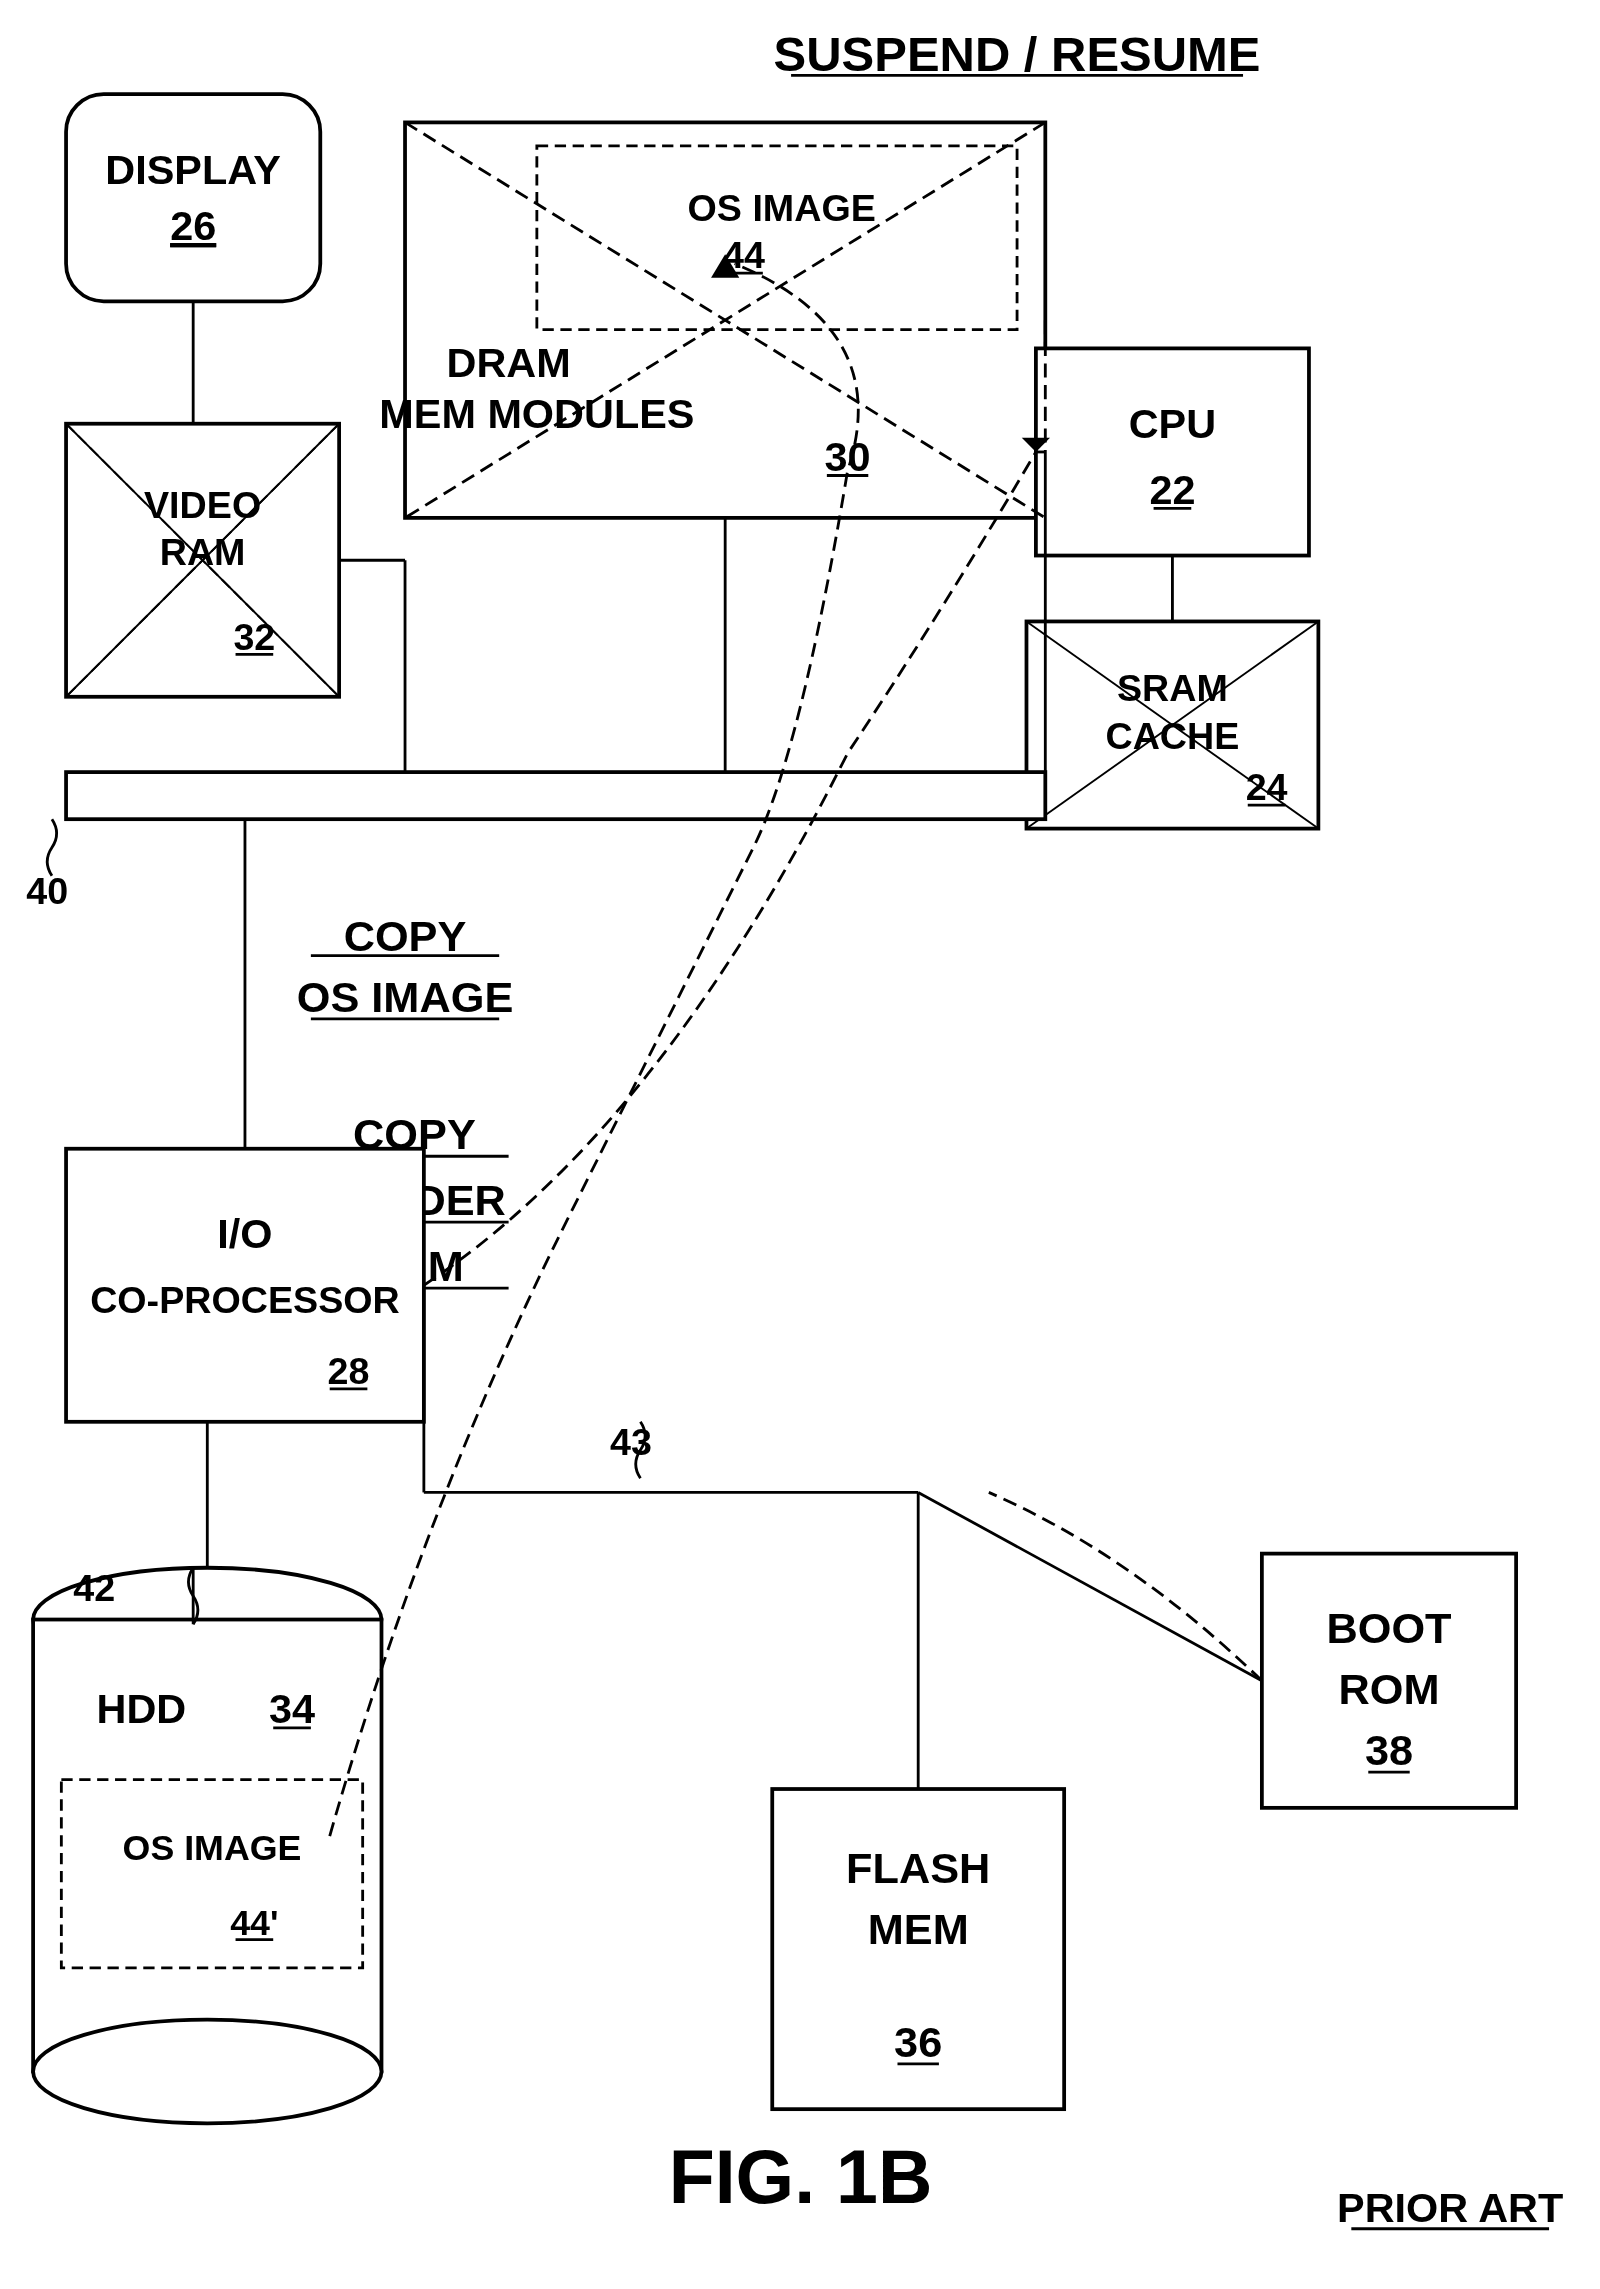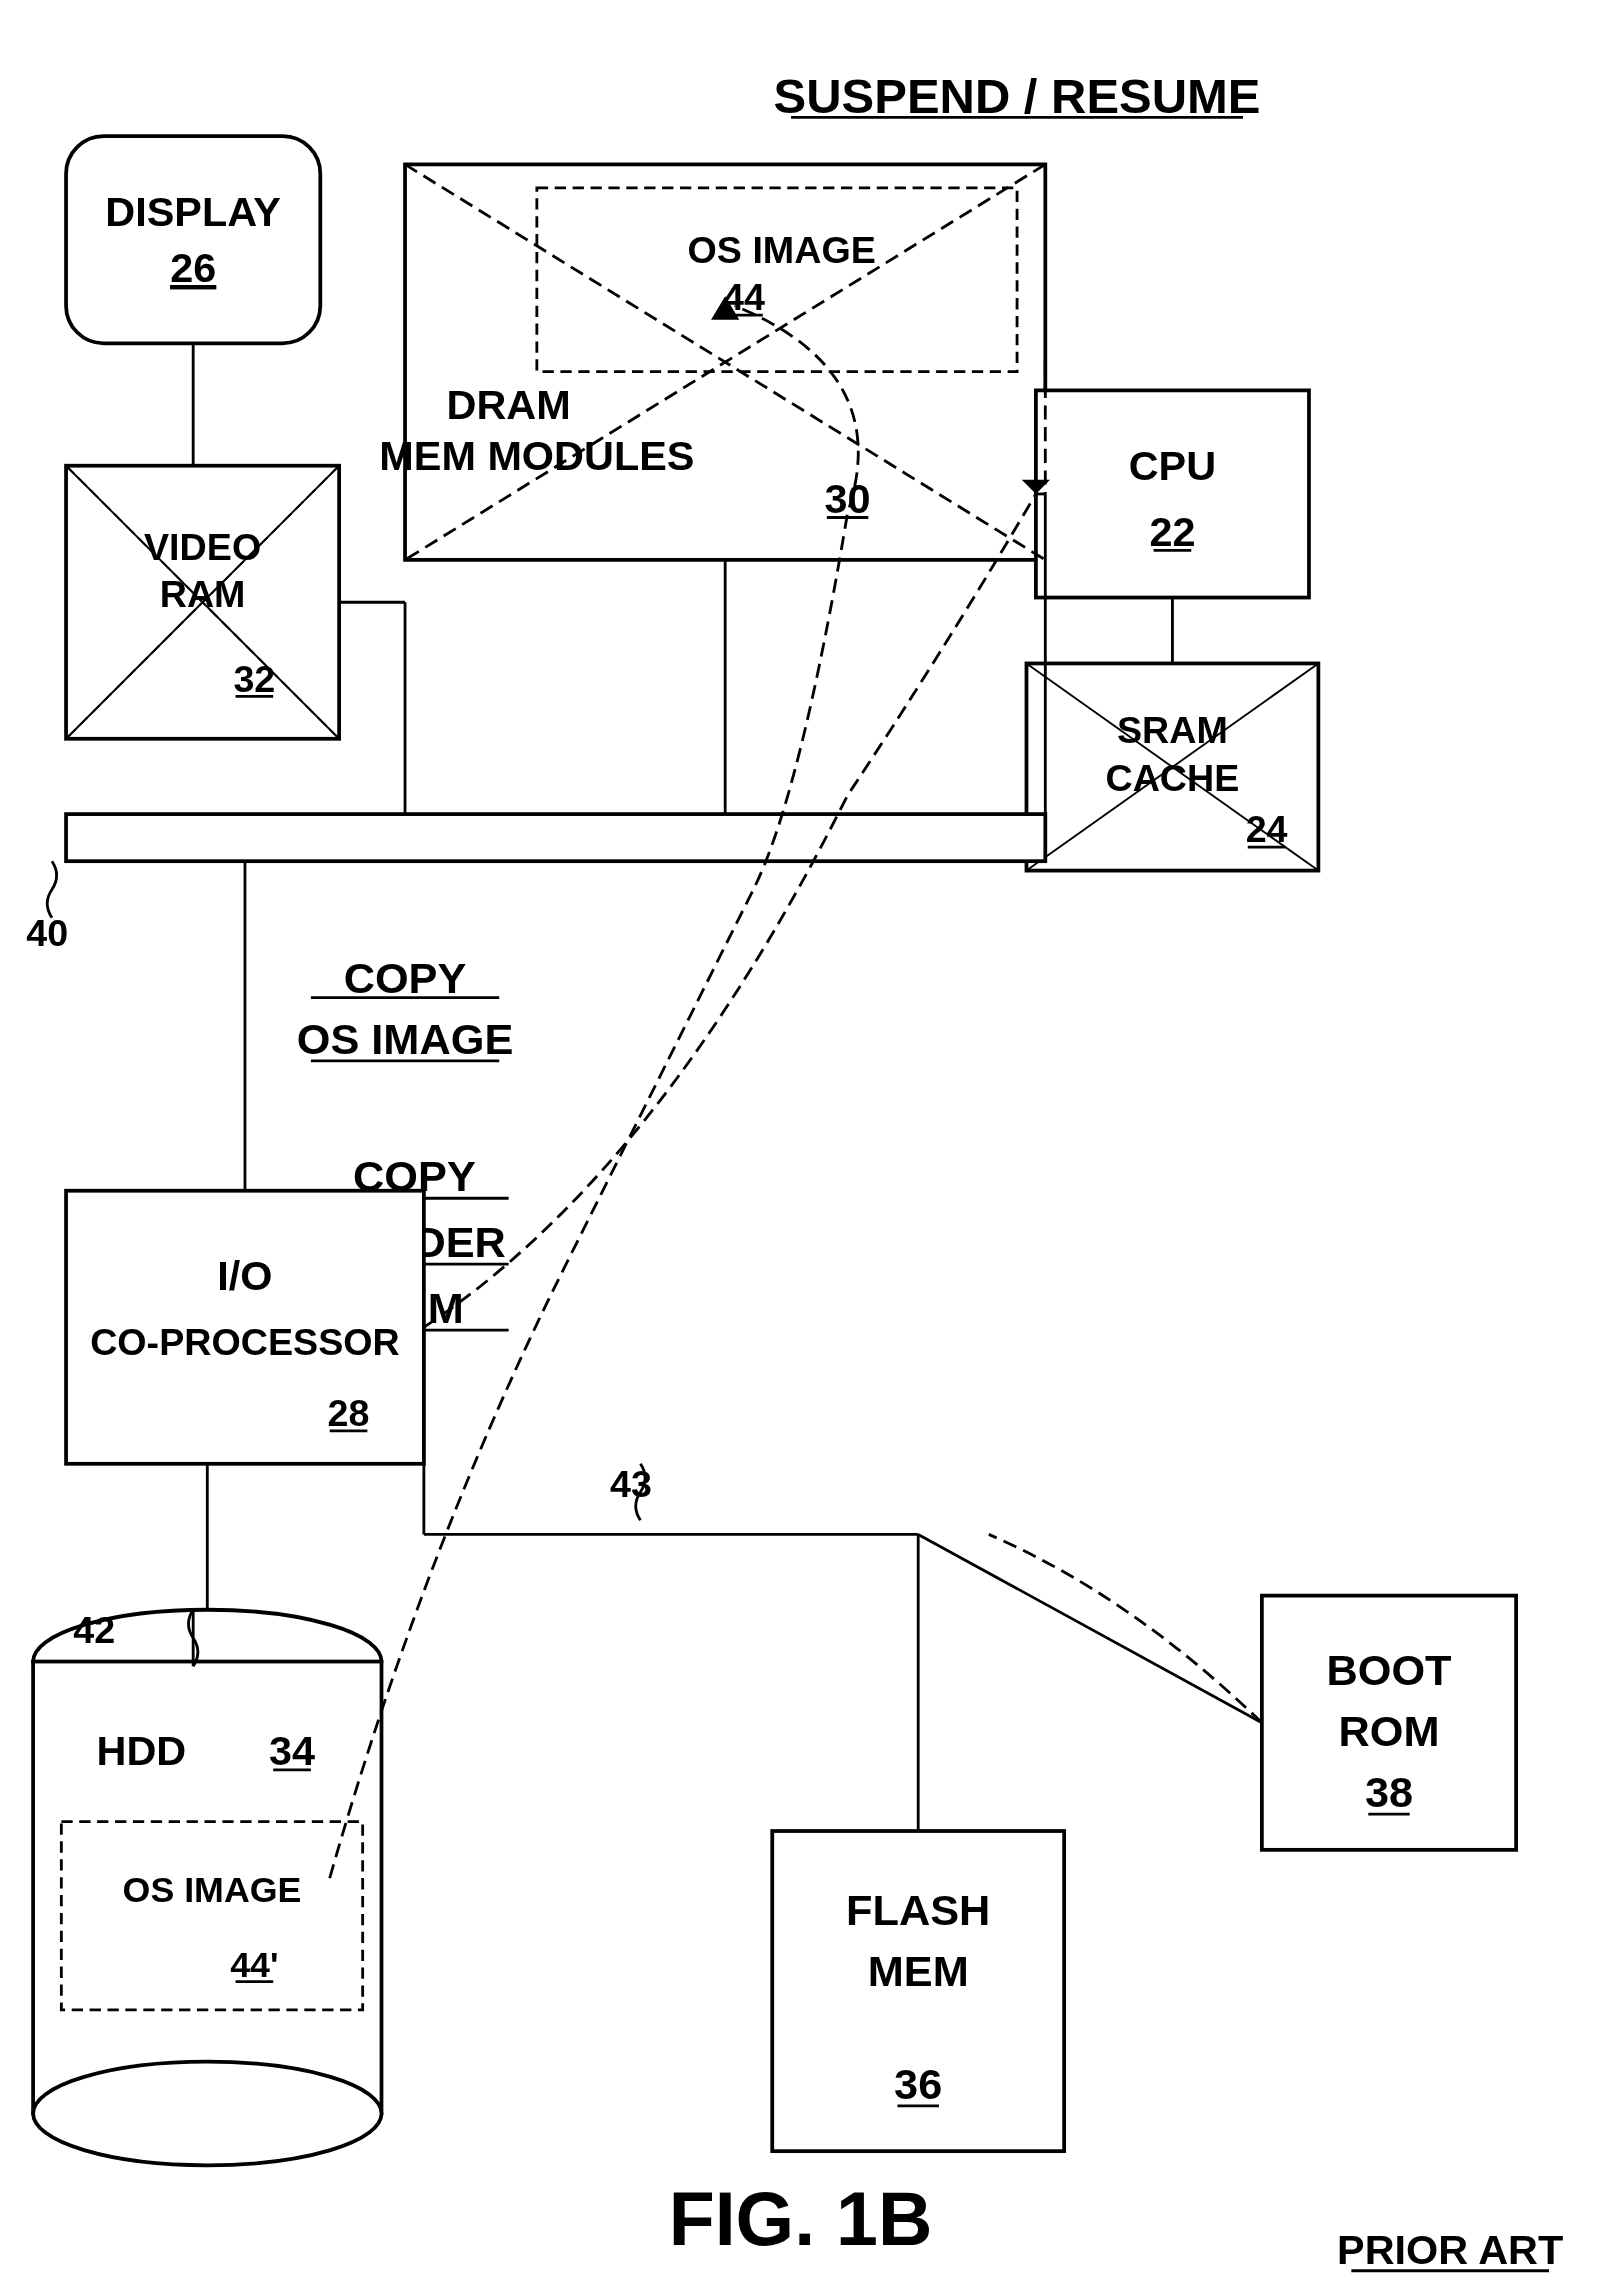--- a/index.html
+++ b/index.html
@@ -9,21 +9,20 @@
       background: white;
       font-family: Arial, sans-serif;
       position: relative;
       overflow: hidden;
     }
     .diagram-container {
       position: absolute;
       top: 0; left: 0;
       width: 1601px;
       height: 1842px;
-      margin-top: 42px;
     }
     svg {
       width: 1601px;
       height: 2289px;
     }
     text {
       font-family: Arial, sans-serif;
     }
   </style>
 </head>

